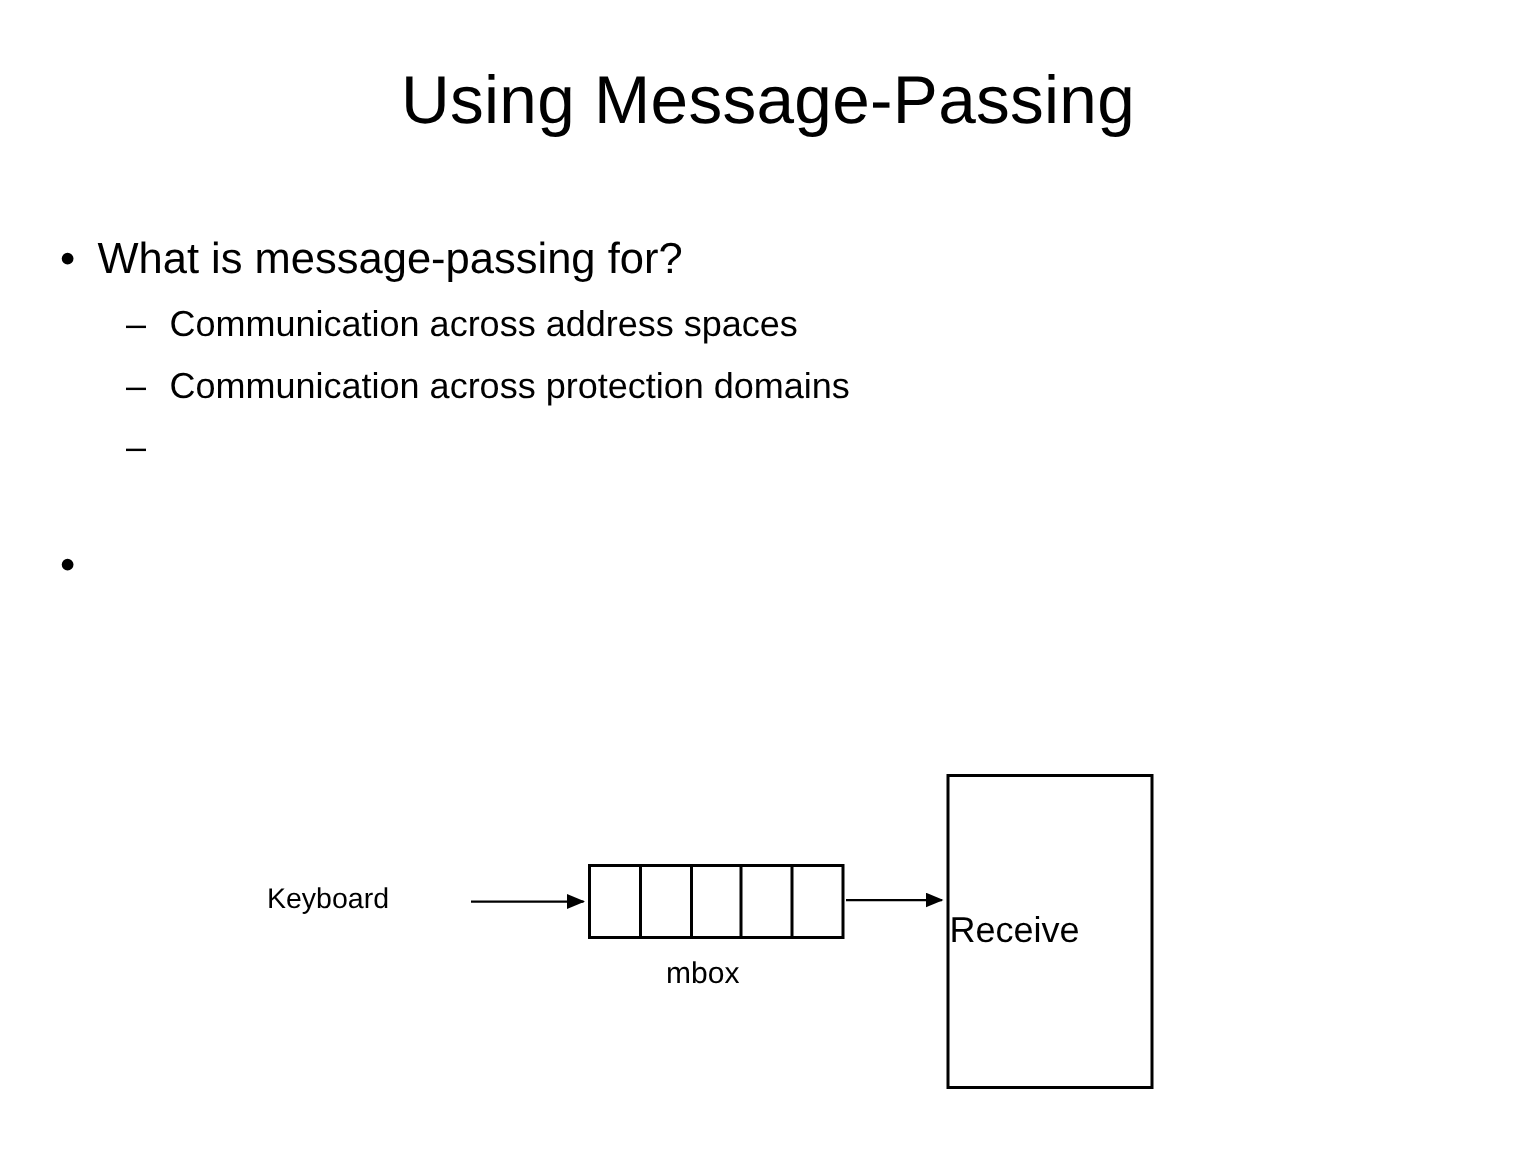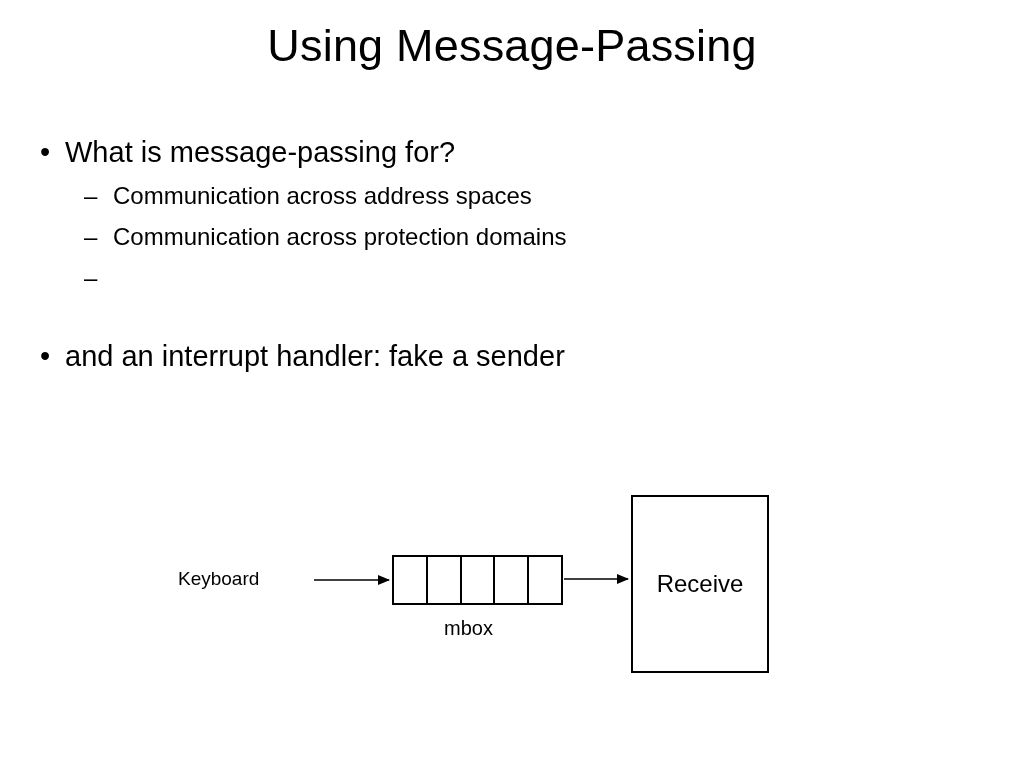--- a/index.html
+++ b/index.html
@@ -4,21 +4,21 @@
 <style>
   html, body { margin: 0; padding: 0; }
   body {
     width: 1024px; height: 768px;
     background: var(--bg, #ffffff);
     color: var(--fg, #000000);
     font-family: "Liberation Sans", sans-serif;
     position: relative;
     overflow: hidden;
   }
-  .slide { position: absolute; inset: 0; }
+  .slide { position: absolute; inset: 0; margin-top: 21px; }
 
   .title {
     position: absolute; top: 20px; left: 0; width: 1024px;
     text-align: center; font-size: 45px; line-height: 1.15;
     letter-spacing: 0.2px;
   }
 
   .bullet-row { position: absolute; display: flex; align-items: flex-start; }
   .bullet-marker { display: inline-block; width: 25px; flex: 0 0 25px; }
 
@@ -41,23 +41,23 @@
   }
   .queue-cell { flex: 1 1 auto; border-right: 2px solid var(--line, #000); }
   .queue-cell:last-child { border-right: none; }
 
   .mbox-label {
     position: absolute; left: 383px; top: 611px; width: 171px;
     text-align: center; font-size: 20px; line-height: 34px;
   }
 
   .receive-box {
-    position: absolute; left: 631px; top: 495px; width: 138px; height: 178px;
+    position: absolute; left: 631px; top: 495px; width: 138px; height: 210px;
     border: 2px solid var(--line, #000); box-sizing: border-box;
-    display: flex; align-items: center; justify-content: center;
+    display: flex; align-items: center; 
     font-size: 24px; background: var(--bg, #fff);
   }
 
   .arrows { position: absolute; left: 0; top: 0; width: 1024px; height: 768px; pointer-events: none; }
 </style>
 </head>
 <body style="--bg: #ffffff; --fg: #000000; --line: #000000;">
 
 <div class="slide">
 
@@ -78,21 +78,20 @@
       <span>Communication across protection domains</span>
     </div>
     <div class="sub-row">
       <span class="dash-marker">–</span>
     </div>
   </div>
 
   <div class="bullet-row" id="bullet2">
     <span class="bullet-marker">•</span>
     <span class="b2-lines">
-      <span style="display:block">and an interrupt handler: fake a sender</span>
     </span>
   </div>
 
   <div class="kb-label">Keyboard</div>
 
   <svg class="arrows" viewBox="0 0 1024 768" xmlns="http://www.w3.org/2000/svg">
     <defs>
       <marker id="arr" markerUnits="userSpaceOnUse" markerWidth="12" markerHeight="10" refX="11" refY="5" orient="auto">
         <path d="M0,0 L12,5 L0,10 z" fill="#000000"></path>
       </marker>

